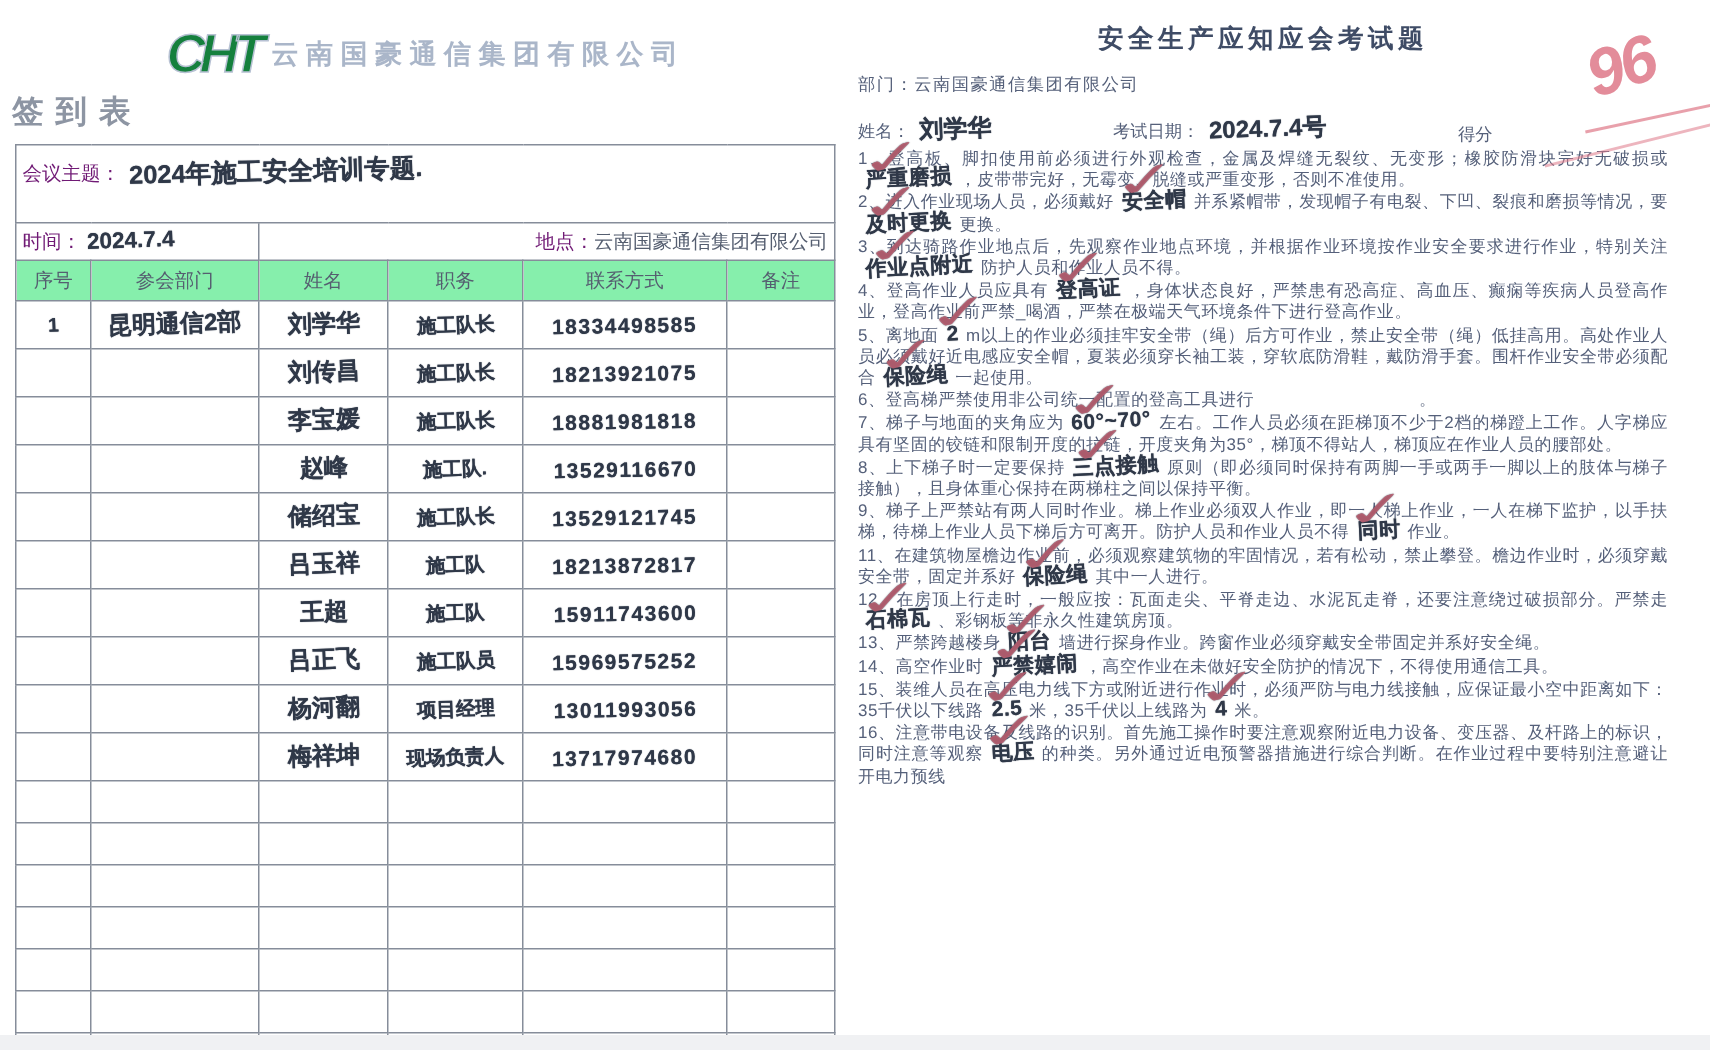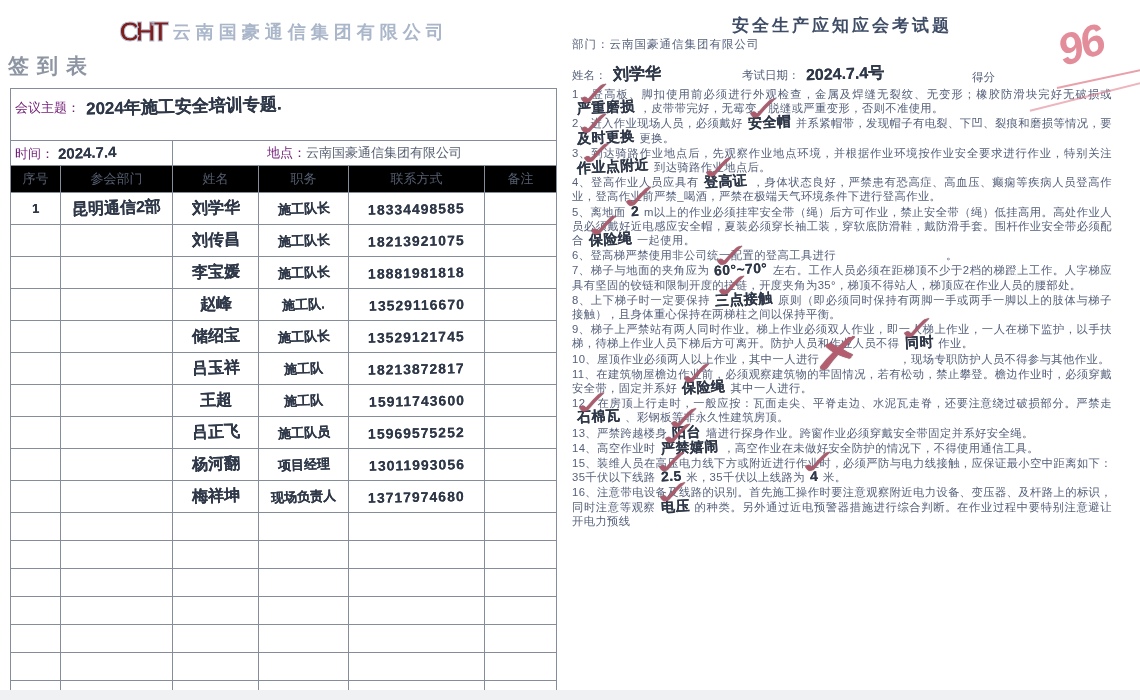--- a/index.html
+++ b/index.html
@@ -3,46 +3,46 @@
 <meta charset="utf-8">
 <style>
   html,body{margin:0;padding:0;background:#ffffff;}
   .canvas{position:relative;width:1140px;height:700px;background:#ffffff;overflow:hidden;
           font-family:"Liberation Sans","DejaVu Sans",sans-serif;color:#4a5568;}
   .canvas::after{content:"";position:absolute;left:0;bottom:0;width:100%;height:10px;background:#f0f1f3;}
 
   
   .page-left{position:absolute;left:8px;top:8px;width:552px;height:688px;}
   .lp-header{display:flex;align-items:center;justify-content:center;margin-top:10px;}
-  .logo-mark{font-size:28px;font-weight:bold;letter-spacing:-4px;
-             color:#7f1d1d;-webkit-text-stroke:1px #b7c1d3;line-height:1;}
+  .logo-mark{font-size:36px;font-weight:bold;font-style:italic;letter-spacing:-4px;
+             color:#15803d;-webkit-text-stroke:1px #b7c1d3;line-height:1;}
   .company-name{margin-left:8px;font-size:18px;font-weight:bold;letter-spacing:5px;color:#aab6c9;}
   .lp-title{font-size:21px;font-weight:bold;letter-spacing:8px;color:#8d95a3;margin-top:6px;}
 
   table.signin{border-collapse:collapse;table-layout:fixed;width:546px;margin:8px 0 0 2px;}
   table.signin td,table.signin th{border:1px solid #868d9a;padding:1px 4px;overflow:hidden;
       font-size:13px;font-weight:normal;color:#555e70;text-align:center;vertical-align:middle;word-break:break-all;}
   tr.topic-row td{height:44px;text-align:left;vertical-align:top;padding-top:6px;}
   tr.time-row td{height:22px;text-align:left;}
-  tr.head-row th{height:24px;background:#000000;margin-top:20px;}
+  tr.head-row th{height:24px;background:#86efac;margin-top:20px;}
   tr[data-name="table-row"] td{height:29px;}
   tr.empty td{height:25px;}
   .lbl{color:#701a75;}
 
   .hand{font-weight:700;color:#2f3848;display:inline-block;transform:rotate(-2deg);
         text-shadow:0 0 .6px #2f3848;}
   .hand.big{font-size:16px;}
   .hand.phone{font-size:14px;letter-spacing:1px;transform:rotate(-1deg);}
   .topic-hand{font-size:17px;margin-left:6px;transform:rotate(-1.5deg);}
   .time-hand{font-size:15px;margin-left:4px;}
 
   
   .page-right{position:absolute;left:572px;top:14px;width:540px;height:680px;color:#55607a;}
   .rp-title{text-align:center;font-size:17px;font-weight:bold;letter-spacing:3px;color:#3f4c66;}
-  .rp-dept{font-size:11.5px;letter-spacing:1px;}
+  .rp-dept{margin-top:12px;font-size:11.5px;letter-spacing:1px;}
   .rp-meta{margin-top:12px;font-size:11.5px;display:flex;align-items:flex-end;}
   .rp-meta .hand{font-size:16px;margin:0 6px;}
   .meta-name{width:170px;}
   .meta-date{width:230px;}
   .rp-intro{margin-top:14px;font-size:11.5px;font-weight:bold;letter-spacing:1px;color:#4c5770;}
 
   .questions{margin-top:2px;}
   p.q{margin:1px 0;font-size:11.3px;line-height:14.2px;text-align:justify;word-break:break-all;
       letter-spacing:.4px;color:#55607a;}
   p.q .print{color:#55607a;}
@@ -88,21 +88,21 @@
       <tbody data-name="sign-in-table-body">
         <tr class="topic-row" data-name="topic-row">
           <td colspan="6" data-name="topic-cell">
             <span class="lbl" data-name="topic-label">会议主题：</span><span class="hand topic-hand" data-name="topic-handwritten-value">2024年施工安全培训专题.</span>
           </td>
         </tr>
         <tr class="time-row" data-name="time-location-row">
           <td colspan="2" data-name="time-cell">
             <span class="lbl" data-name="time-label">时间：</span><span class="hand time-hand" data-name="time-handwritten-value">2024.7.4</span>
           </td>
-          <td colspan="4" style="text-align:center" data-name="location-cell">
+          <td colspan="4" style="text-align:right" data-name="location-cell">
             <span class="lbl" data-name="location-label">地点：</span><span data-name="location-value">云南国豪通信集团有限公司</span>
           </td>
         </tr>
         <tr class="head-row" data-name="table-header-row">
           <th data-name="header-no">序号</th>
           <th data-name="header-dept">参会部门</th>
           <th data-name="header-name">姓名</th>
           <th data-name="header-title">职务</th>
           <th data-name="header-phone">联系方式</th>
           <th data-name="header-note">备注</th>
@@ -258,28 +258,27 @@
         <span data-name="name-label">姓名：</span><span class="hand" data-name="name-handwritten-value">刘学华</span>
       </span>
       <span class="meta-date" data-name="date-field">
         <span data-name="date-label">考试日期：</span><span class="hand" data-name="date-handwritten-value">2024.7.4号</span>
       </span>
       <span data-name="score-label">得分</span>
     </div>
     <div class="questions" data-name="questions">
         <p class="q" data-name="question"><span class="print" data-name="question-text">1、登高板、脚扣使用前必须进行外观检查，金属及焊缝无裂纹、无变形；橡胶防滑块完好无破损或</span><span class="hand ans mark-check" data-name="handwritten-answer">严重磨损</span><span class="print" data-name="question-text">，皮带带完好，无霉变、脱缝或严重变形，否则不准使用。</span></p>
         <p class="q" data-name="question"><span class="print" data-name="question-text">2、进入作业现场人员，必须戴好</span><span class="hand ans mark-check" data-name="handwritten-answer">安全帽</span><span class="print" data-name="question-text">并系紧帽带，发现帽子有电裂、下凹、裂痕和磨损等情况，要</span><span class="hand ans mark-check" data-name="handwritten-answer">及时更换</span><span class="print" data-name="question-text">更换。</span></p>
-        <p class="q" data-name="question"><span class="print" data-name="question-text">3、到达骑路作业地点后，先观察作业地点环境，并根据作业环境按作业安全要求进行作业，特别关注</span><span class="hand ans mark-check" data-name="handwritten-answer">作业点附近</span><span class="print" data-name="question-text">到达骑路作业地点后。</span></p>
+        <p class="q" data-name="question"><span class="print" data-name="question-text">3、到达骑路作业地点后，先观察作业地点环境，并根据作业环境按作业安全要求进行作业，特别关注</span><span class="hand ans mark-check" data-name="handwritten-answer">作业点附近</span><span class="print" data-name="question-text">防护人员和作业人员不得。</span></p>
         <p class="q" data-name="question"><span class="print" data-name="question-text">4、登高作业人员应具有</span><span class="hand ans mark-check" data-name="handwritten-answer">登高证</span><span class="print" data-name="question-text">，身体状态良好，严禁患有恐高症、高血压、癫痫等疾病人员登高作业，登高作业前严禁_喝酒，严禁在极端天气环境条件下进行登高作业。</span></p>
         <p class="q" data-name="question"><span class="print" data-name="question-text">5、离地面</span><span class="hand ans mark-check" data-name="handwritten-answer">2</span><span class="print" data-name="question-text">m以上的作业必须挂牢安全带（绳）后方可作业，禁止安全带（绳）低挂高用。高处作业人员必须戴好近电感应安全帽，夏装必须穿长袖工装，穿软底防滑鞋，戴防滑手套。围杆作业安全带必须配合</span><span class="hand ans mark-check" data-name="handwritten-answer">保险绳</span><span class="print" data-name="question-text">一起使用。</span></p>
         <p class="q" data-name="question"><span class="print" data-name="question-text">6、登高梯严禁使用非公司统一配置的登高工具进行</span><span class="blank" data-name="blank-line" style="width: 110px;"></span><span class="print" data-name="question-text">。</span></p>
         <p class="q" data-name="question"><span class="print" data-name="question-text">7、梯子与地面的夹角应为</span><span class="hand ans mark-check" data-name="handwritten-answer">60°~70°</span><span class="print" data-name="question-text">左右。工作人员必须在距梯顶不少于2档的梯蹬上工作。人字梯应具有坚固的铰链和限制开度的拉链，开度夹角为35°，梯顶不得站人，梯顶应在作业人员的腰部处。</span></p>
         <p class="q" data-name="question"><span class="print" data-name="question-text">8、上下梯子时一定要保持</span><span class="hand ans mark-check" data-name="handwritten-answer">三点接触</span><span class="print" data-name="question-text">原则（即必须同时保持有两脚一手或两手一脚以上的肢体与梯子接触），且身体重心保持在两梯柱之间以保持平衡。</span></p>
         <p class="q" data-name="question"><span class="print" data-name="question-text">9、梯子上严禁站有两人同时作业。梯上作业必须双人作业，即一人梯上作业，一人在梯下监护，以手扶梯，待梯上作业人员下梯后方可离开。防护人员和作业人员不得</span><span class="hand ans mark-check" data-name="handwritten-answer">同时</span><span class="print" data-name="question-text">作业。</span></p>
-        <p class="q" data-name="question"><span class="print" data-name="question-text">10、屋顶作业必须两人以上作业，其中一人进行</span><span class="hand ans mark-big" data-name="handwritten-answer"></span><span class="print" data-name="question-text">，现场专职防护人员不得参与其他作业。</span></p>
         <p class="q" data-name="question"><span class="print" data-name="question-text">11、在建筑物屋檐边作业前，必须观察建筑物的牢固情况，若有松动，禁止攀登。檐边作业时，必须穿戴安全带，固定并系好</span><span class="hand ans mark-check" data-name="handwritten-answer">保险绳</span><span class="print" data-name="question-text">其中一人进行。</span></p>
         <p class="q" data-name="question"><span class="print" data-name="question-text">12、在房顶上行走时，一般应按：瓦面走尖、平脊走边、水泥瓦走脊，还要注意绕过破损部分。严禁走</span><span class="hand ans mark-check" data-name="handwritten-answer">石棉瓦</span><span class="print" data-name="question-text">、彩钢板等非永久性建筑房顶。</span></p>
         <p class="q" data-name="question"><span class="print" data-name="question-text">13、严禁跨越楼身</span><span class="hand ans mark-check" data-name="handwritten-answer">阳台</span><span class="print" data-name="question-text">墙进行探身作业。跨窗作业必须穿戴安全带固定并系好安全绳。</span></p>
         <p class="q" data-name="question"><span class="print" data-name="question-text">14、高空作业时</span><span class="hand ans mark-check" data-name="handwritten-answer">严禁嬉闹</span><span class="print" data-name="question-text">，高空作业在未做好安全防护的情况下，不得使用通信工具。</span></p>
         <p class="q" data-name="question"><span class="print" data-name="question-text">15、装维人员在高压电力线下方或附近进行作业时，必须严防与电力线接触，应保证最小空中距离如下：35千伏以下线路</span><span class="hand ans mark-check" data-name="handwritten-answer">2.5</span><span class="print" data-name="question-text">米，35千伏以上线路为</span><span class="hand ans mark-check" data-name="handwritten-answer">4</span><span class="print" data-name="question-text">米。</span></p>
         <p class="q" data-name="question"><span class="print" data-name="question-text">16、注意带电设备及线路的识别。首先施工操作时要注意观察附近电力设备、变压器、及杆路上的标识，同时注意等观察</span><span class="hand ans mark-check" data-name="handwritten-answer">电压</span><span class="print" data-name="question-text">的种类。另外通过近电预警器措施进行综合判断。在作业过程中要特别注意避让开电力预线</span></p>
       </div>
   </div>
 
   <div class="score" data-name="grading-score">

